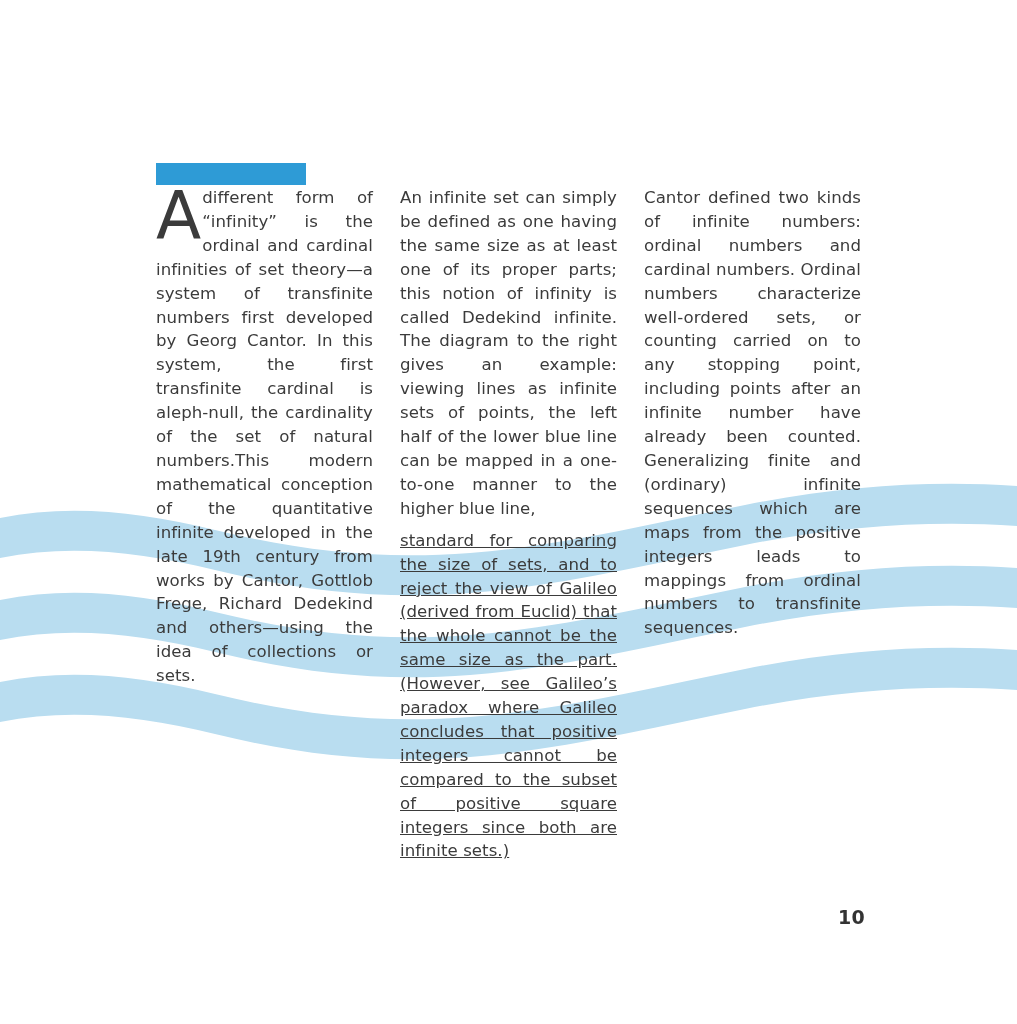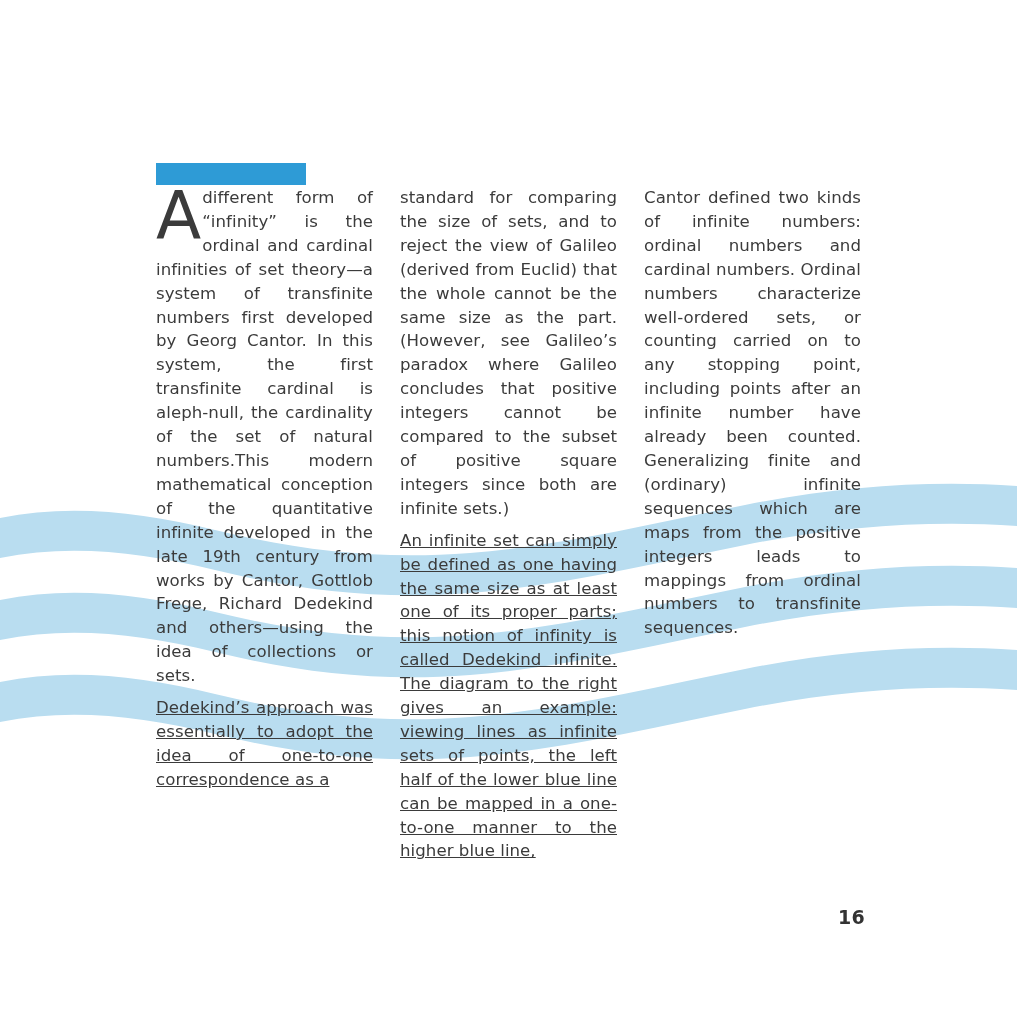--- a/index.html
+++ b/index.html
@@ -127,38 +127,35 @@
   <div id="content">
 
     <div class="accent-bar" style="background: rgb(46, 155, 214);"></div>
 
     <div class="columns">
 
       <div class="col">
         <p>
           <span class="dropcap">A</span><span>different form of “infinity” is the ordinal and cardinal infinities of set theory—a system of transfinite numbers first developed by Georg Cantor. In this system, the first transfinite cardinal is aleph-null, the cardinality of the set of natural numbers.This modern mathematical conception of the quantitative infinite developed in the late 19th century from works by Cantor, Gottlob Frege, Richard Dedekind and others—using the idea of collections or sets.</span>
         </p>
-        <p>
-          <span>Dedekind’s approach was essentially to adopt the idea of one-to-one correspondence as a</span>
-        </p>
       </div>
 
       <div class="col">
         <p>
-          <span>standard for comparing the size of sets, and to reject the view of Galileo (derived from Euclid) that the whole cannot be the same size as the part. (However, see Galileo’s paradox where Galileo concludes that positive integers cannot be compared to the subset of positive square integers since both are infinite sets.)</span>
+          <span>An infinite set can simply be defined as one having the same size as at least one of its proper parts; this notion of infinity is called Dedekind infinite. The diagram to the right gives an example: viewing lines as infinite sets of points, the left half of the lower blue line can be mapped in a one-to-one manner to the higher blue line,</span>
         </p>
         <p>
-          <span>An infinite set can simply be defined as one having the same size as at least one of its proper parts; this notion of infinity is called Dedekind infinite. The diagram to the right gives an example: viewing lines as infinite sets of points, the left half of the lower blue line can be mapped in a one-to-one manner to the higher blue line,</span>
+          <span>standard for comparing the size of sets, and to reject the view of Galileo (derived from Euclid) that the whole cannot be the same size as the part. (However, see Galileo’s paradox where Galileo concludes that positive integers cannot be compared to the subset of positive square integers since both are infinite sets.)</span>
         </p>
       </div>
 
       <div class="col">
         <p>
           <span>Cantor defined two kinds of infinite numbers: ordinal numbers and cardinal numbers. Ordinal numbers characterize well-ordered sets, or counting carried on to any stopping point, including points after an infinite number have already been counted. Generalizing finite and (ordinary) infinite sequences which are maps from the positive integers leads to mappings from ordinal numbers to transfinite sequences.</span>
         </p>
       </div>
 
     </div>
 
-    <div class="page-number">16</div>
+    <div class="page-number">10</div>
 
   </div>
 </div>
 
 </body></html>

